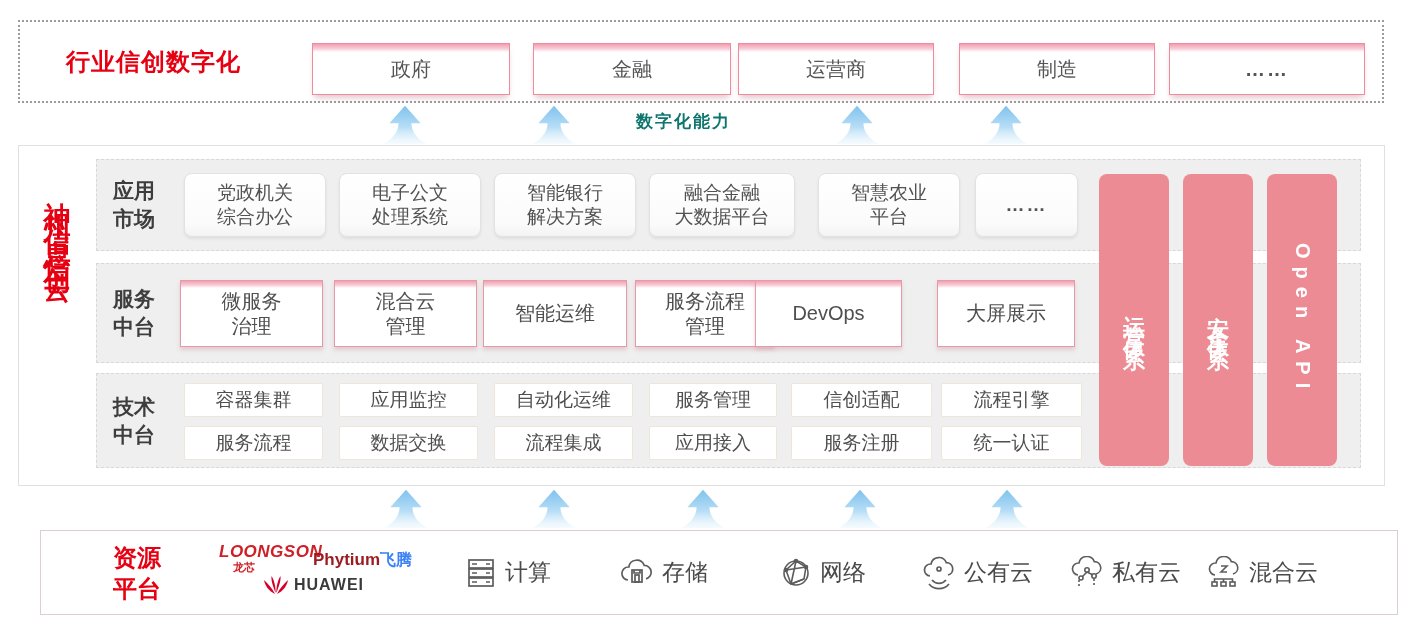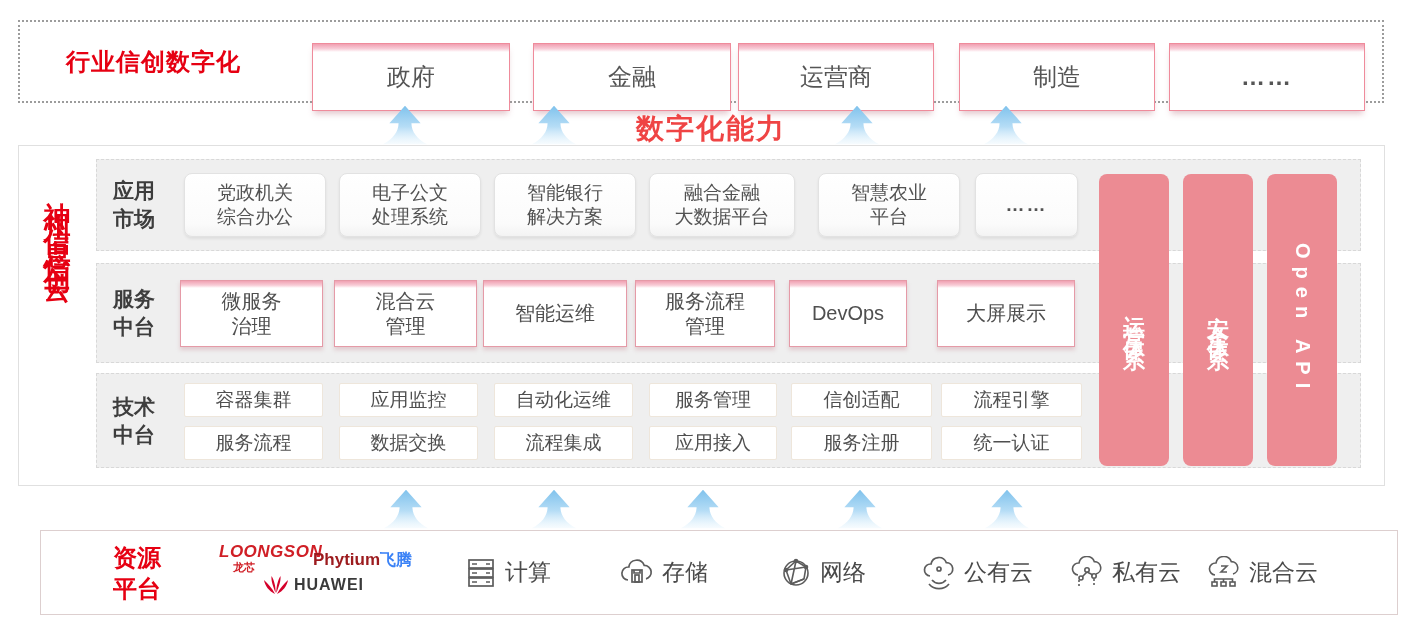--- a/index.html
+++ b/index.html
@@ -4,31 +4,31 @@
 <style>
   * { margin:0; padding:0; box-sizing:border-box; }
   body { background:#fff; font-family:"Liberation Sans","DejaVu Sans",sans-serif; }
   #canvas { position:relative; width:1402px; height:632px; background:#fff; overflow:hidden; }
 
   
   .top-banner { position:absolute; left:18px; top:20px; width:1366px; height:83px;
     border:2px dotted #9c9c9c; background:#fff; }
   .banner-title { position:absolute; left:46px; top:50%; transform:translateY(-50%);
     color:#e60012; font-size:24px; font-weight:bold; letter-spacing:1px; }
-  .ind-box { position:absolute; top:21px; height:68px; width:198px; background:#fff;
+  .ind-box { position:absolute; top:21px; height:52px; width:198px; background:#fff;
     border:1px solid #ef8b9b; display:flex; align-items:center; justify-content:center;
-    font-size:24px; color:#555; box-shadow:0 5px 6px -2px rgba(195,130,145,.45); }
+    font-size:20px; color:#555; box-shadow:0 5px 6px -2px rgba(195,130,145,.45); }
   .ind-box::before { content:""; position:absolute; left:0; top:0; right:0; height:8px;
     background:linear-gradient(180deg,#f19fb1 0%,#f8cdd8 60%,rgba(255,255,255,0) 100%); }
   .dots { letter-spacing:2px; font-weight:bold; color:#555; }
 
   
   .arrow { position:absolute; width:46px; height:40px; }
-  .cap-label { position:absolute; left:636px; top:110px; font-size:28px; font-weight:bold;
-    color:#ef4444; letter-spacing:2px; }
+  .cap-label { position:absolute; left:636px; top:110px; font-size:17px; font-weight:bold;
+    color:#0f766e; letter-spacing:2px; }
 
   
   .main-box { position:absolute; left:18px; top:145px; width:1367px; height:341px;
     border:1px solid #e0e0e0; background:#fff; }
   .v-title { position:absolute; left:20px; top:34px; height:280px; writing-mode:vertical-rl;
     text-orientation:upright; color:#e60012; font-size:27px; font-weight:bold;
     letter-spacing:13px; }
   .band { position:absolute; left:77px; width:1265px; background:#efefef;
     border:1px dashed #d8d8d8; }
   .band-1 { top:13px;  height:92px; }
@@ -150,21 +150,21 @@
     <div class="band band-2">
       <div class="row-label">服务
 中台</div>
       <div class="svc-box ml" style="left:83px;width:143px">微服务
 治理</div>
       <div class="svc-box ml" style="left:237px;width:143px">混合云
 管理</div>
       <div class="svc-box" style="left:386px;width:144px">智能运维</div>
       <div class="svc-box ml" style="left:538px;width:140px">服务流程
 管理</div>
-      <div class="svc-box" style="left:692px;width:118px">DevOps</div>
+      <div class="svc-box" style="left:658px;width:147px">DevOps</div>
       <div class="svc-box" style="left:840px;width:138px">大屏展示</div>
     </div>
 
     <div class="band band-3">
       <div class="row-label">技术
 中台</div>
       <div class="tech-box tech-r1" style="left:87px;width:139px">容器集群</div>
       <div class="tech-box tech-r1" style="left:242px;width:139px">应用监控</div>
       <div class="tech-box tech-r1" style="left:397px;width:139px">自动化运维</div>
       <div class="tech-box tech-r1" style="left:552px;width:128px">服务管理</div>

